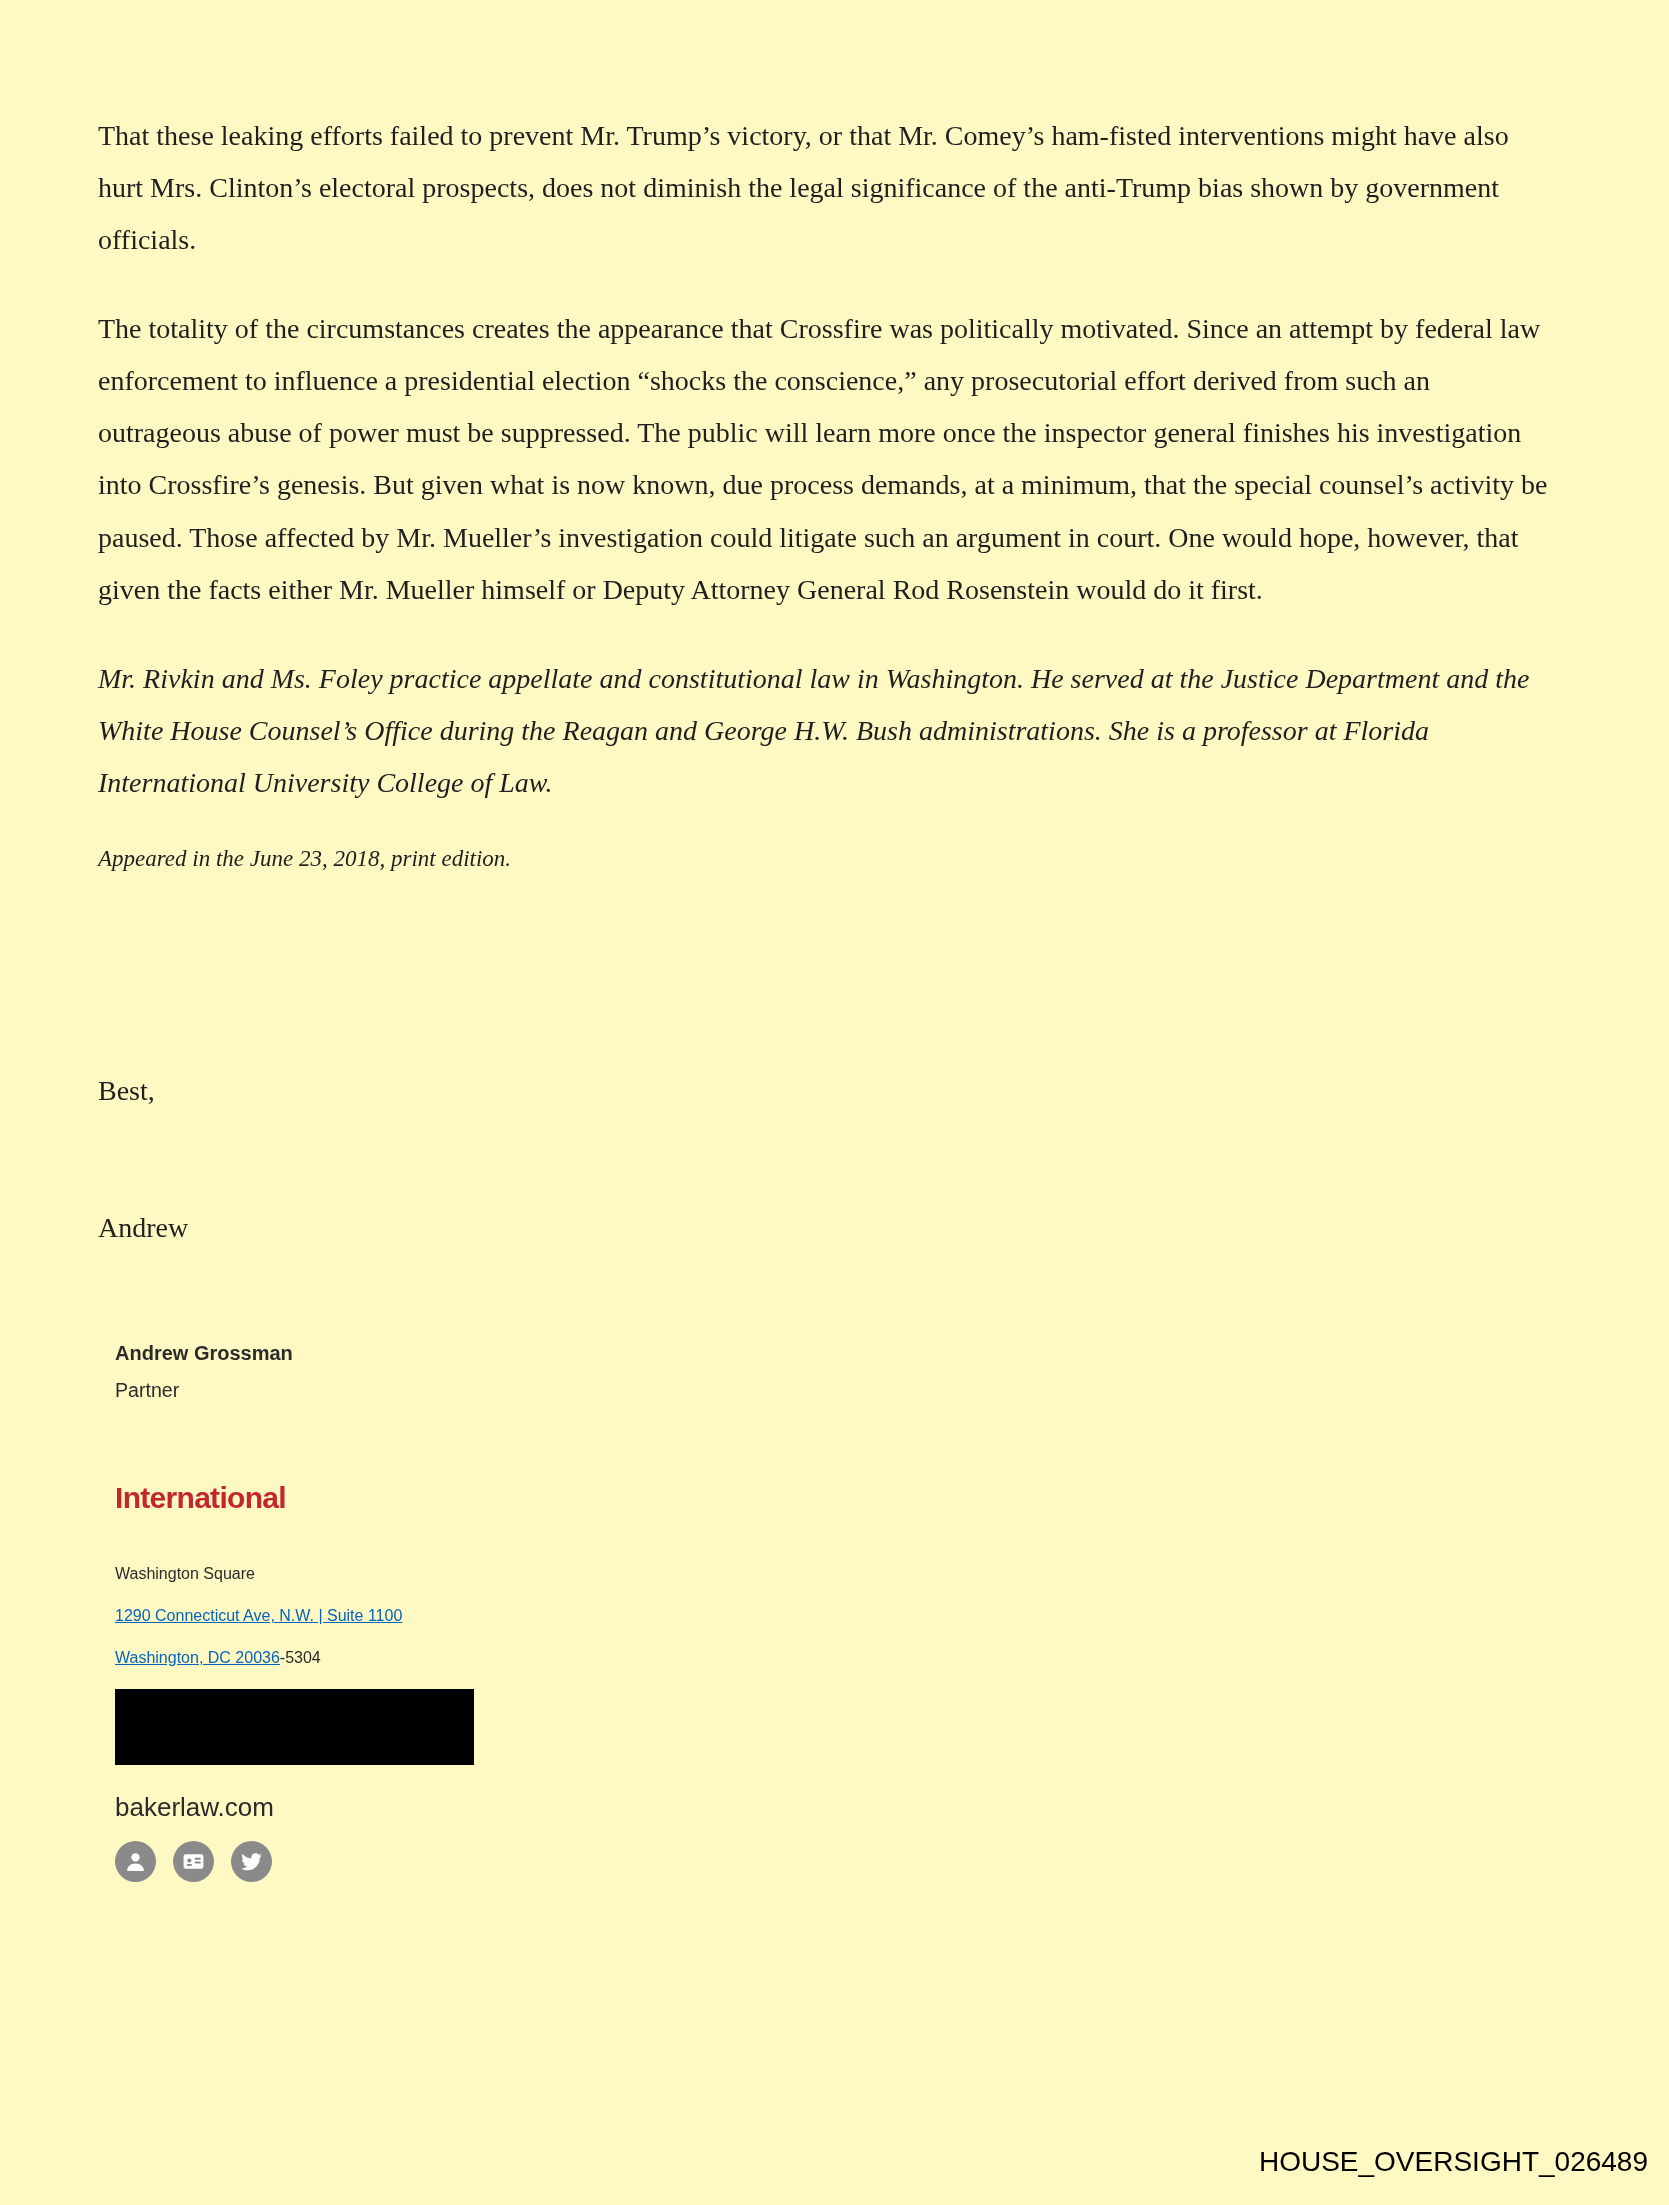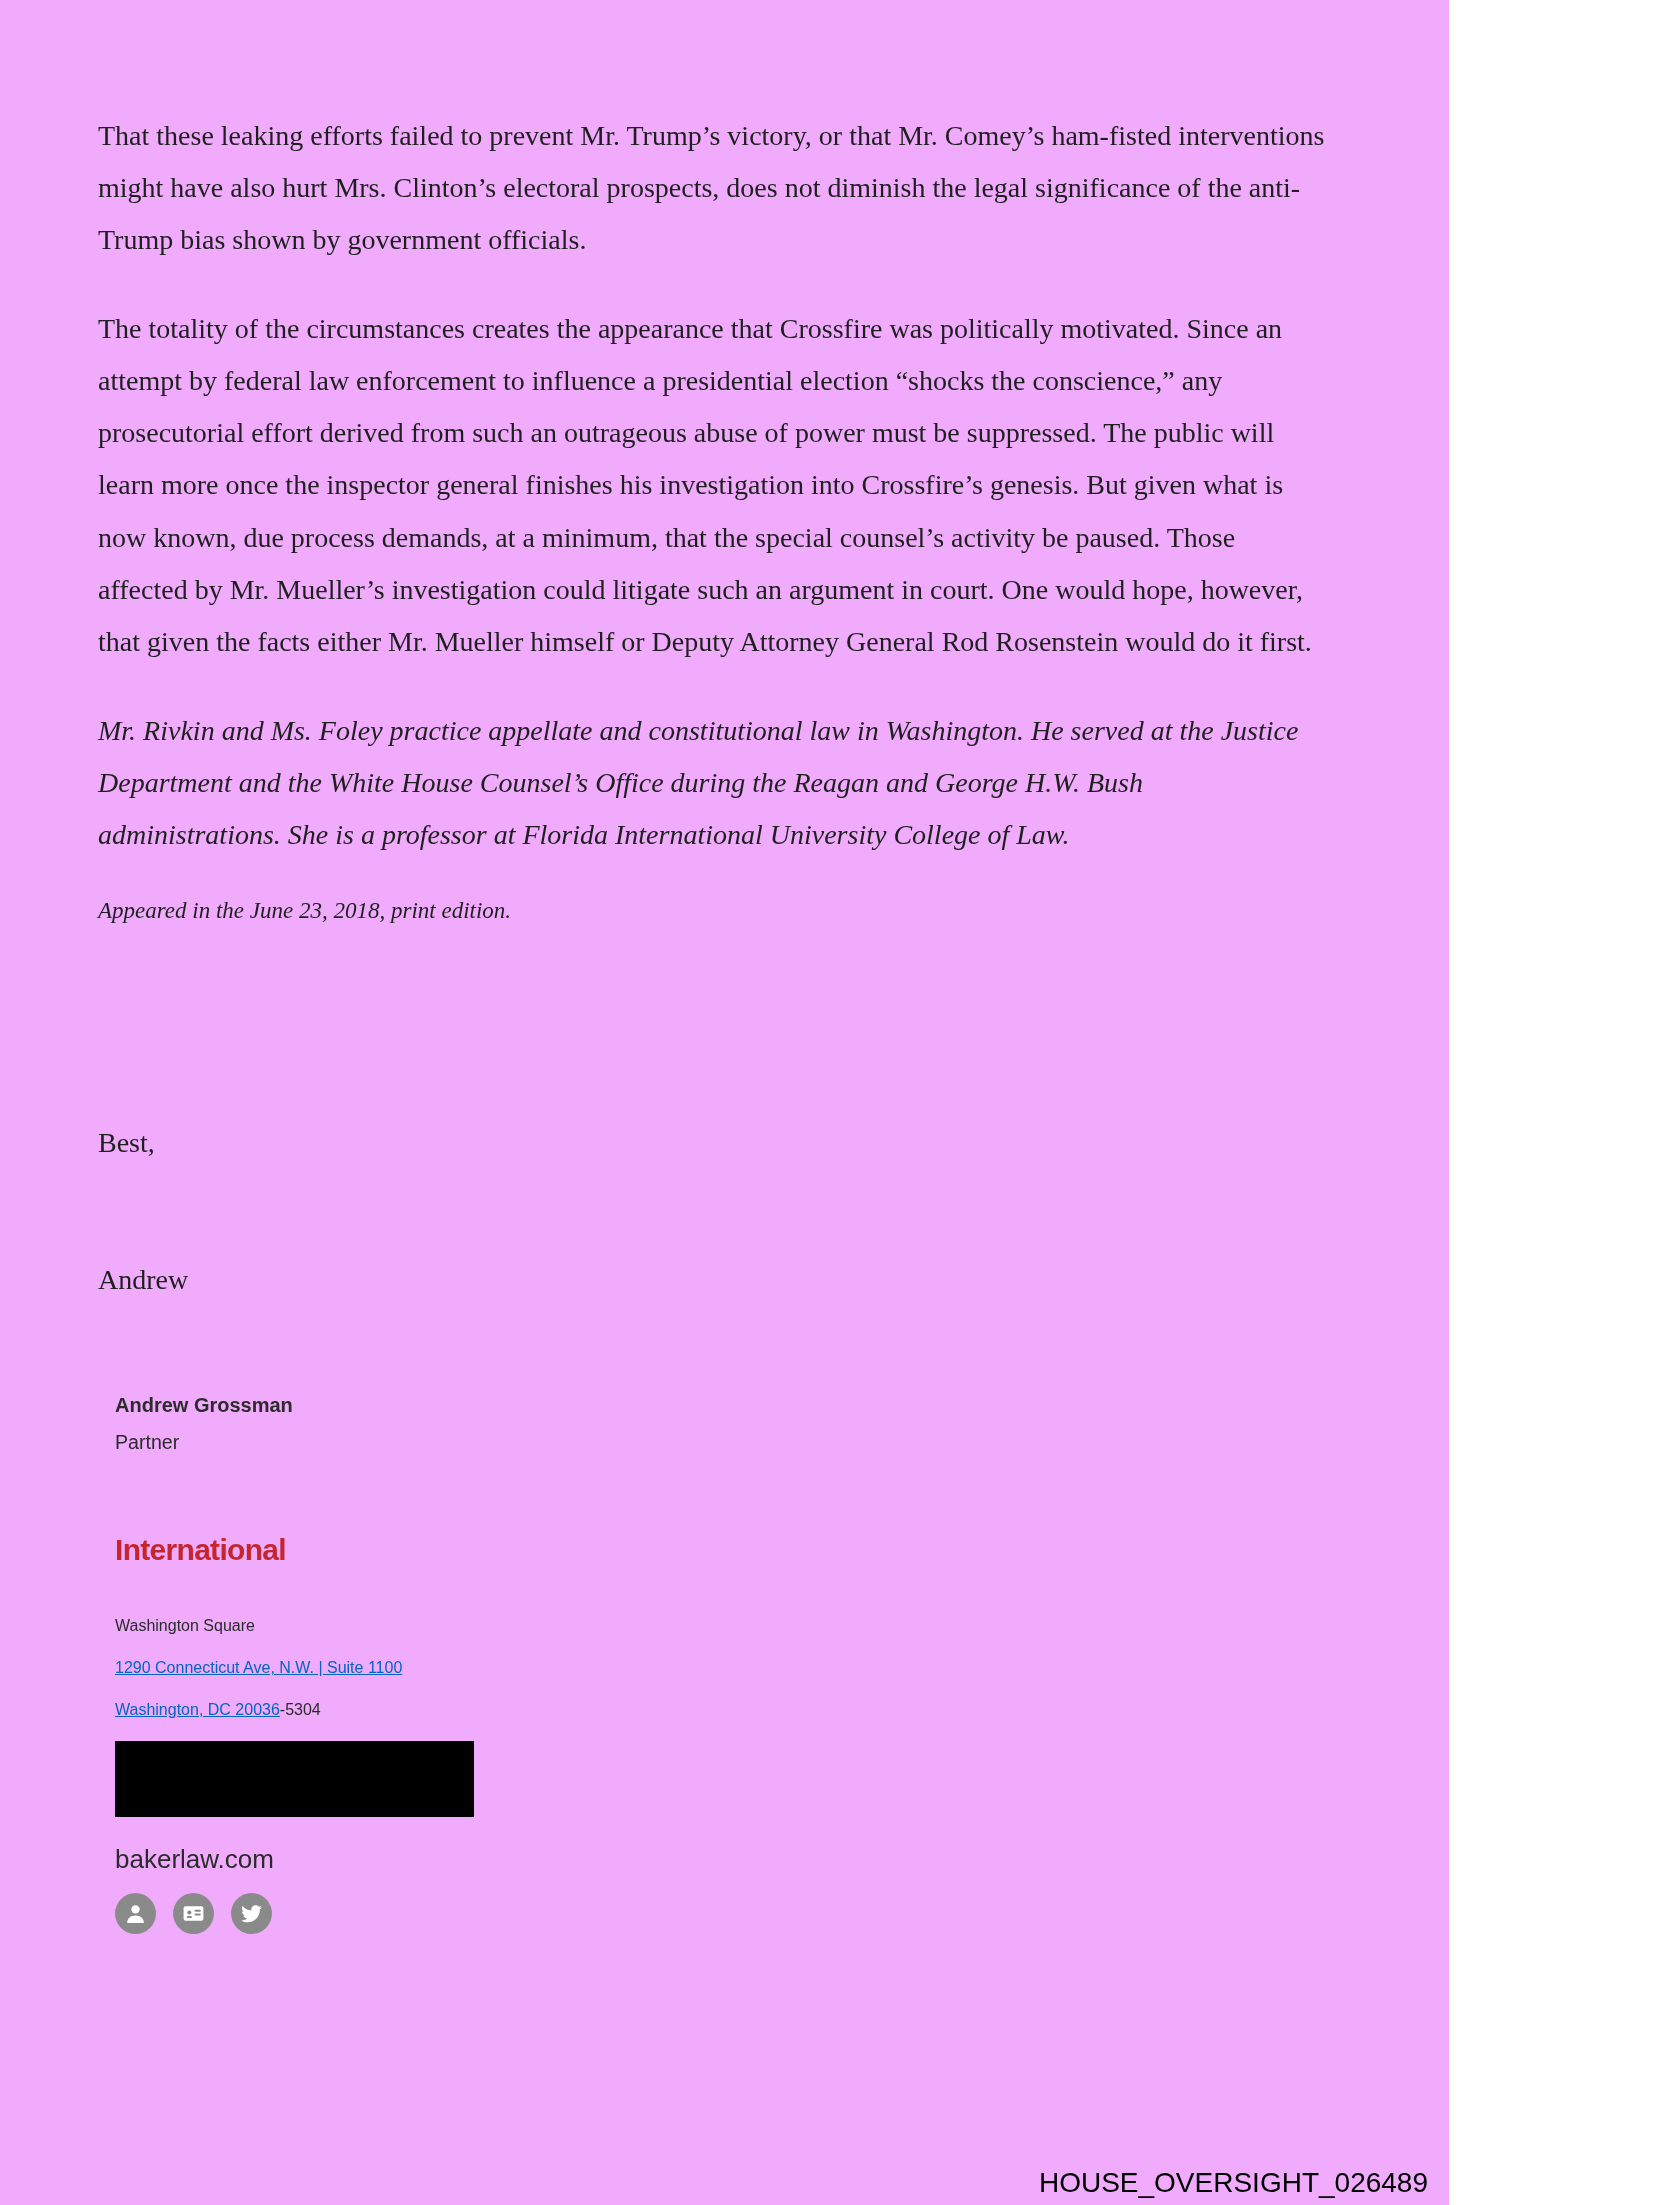--- a/index.html
+++ b/index.html
@@ -2,23 +2,23 @@
 <html style="font-size:10.5px"><head>
 <meta charset="utf-8">
 <style>
   html, body {
     margin: 0;
     padding: 0;
     background: #ffffff;
   }
   .page {
     position: relative;
-    width: 1449px;
+    width: 1669px;
     height: 2205px;
-    background: #f0abfc;
+    background: #fef9c3;
     overflow: hidden;
     font-family: "Liberation Serif", serif;
     color: #1f1f1f;
   }
   .content {
     padding: 110px 118px 0 98px;
   }
   .para {
     font-size: 28px;
     line-height: 1.86;
@@ -103,21 +103,21 @@
     cursor: pointer;
   }
   .icon-circle svg {
     width: 25px;
     height: 25px;
     display: block;
   }
   .footer-stamp {
     position: absolute;
     right: 21px;
-    bottom: 6px;
+    bottom: 27px;
     font-family: "Liberation Sans", sans-serif;
     font-size: 28px;
     color: #000000;
   }
 </style>
 </head>
 <body>
 
 <div class="page">
   <div class="content">

